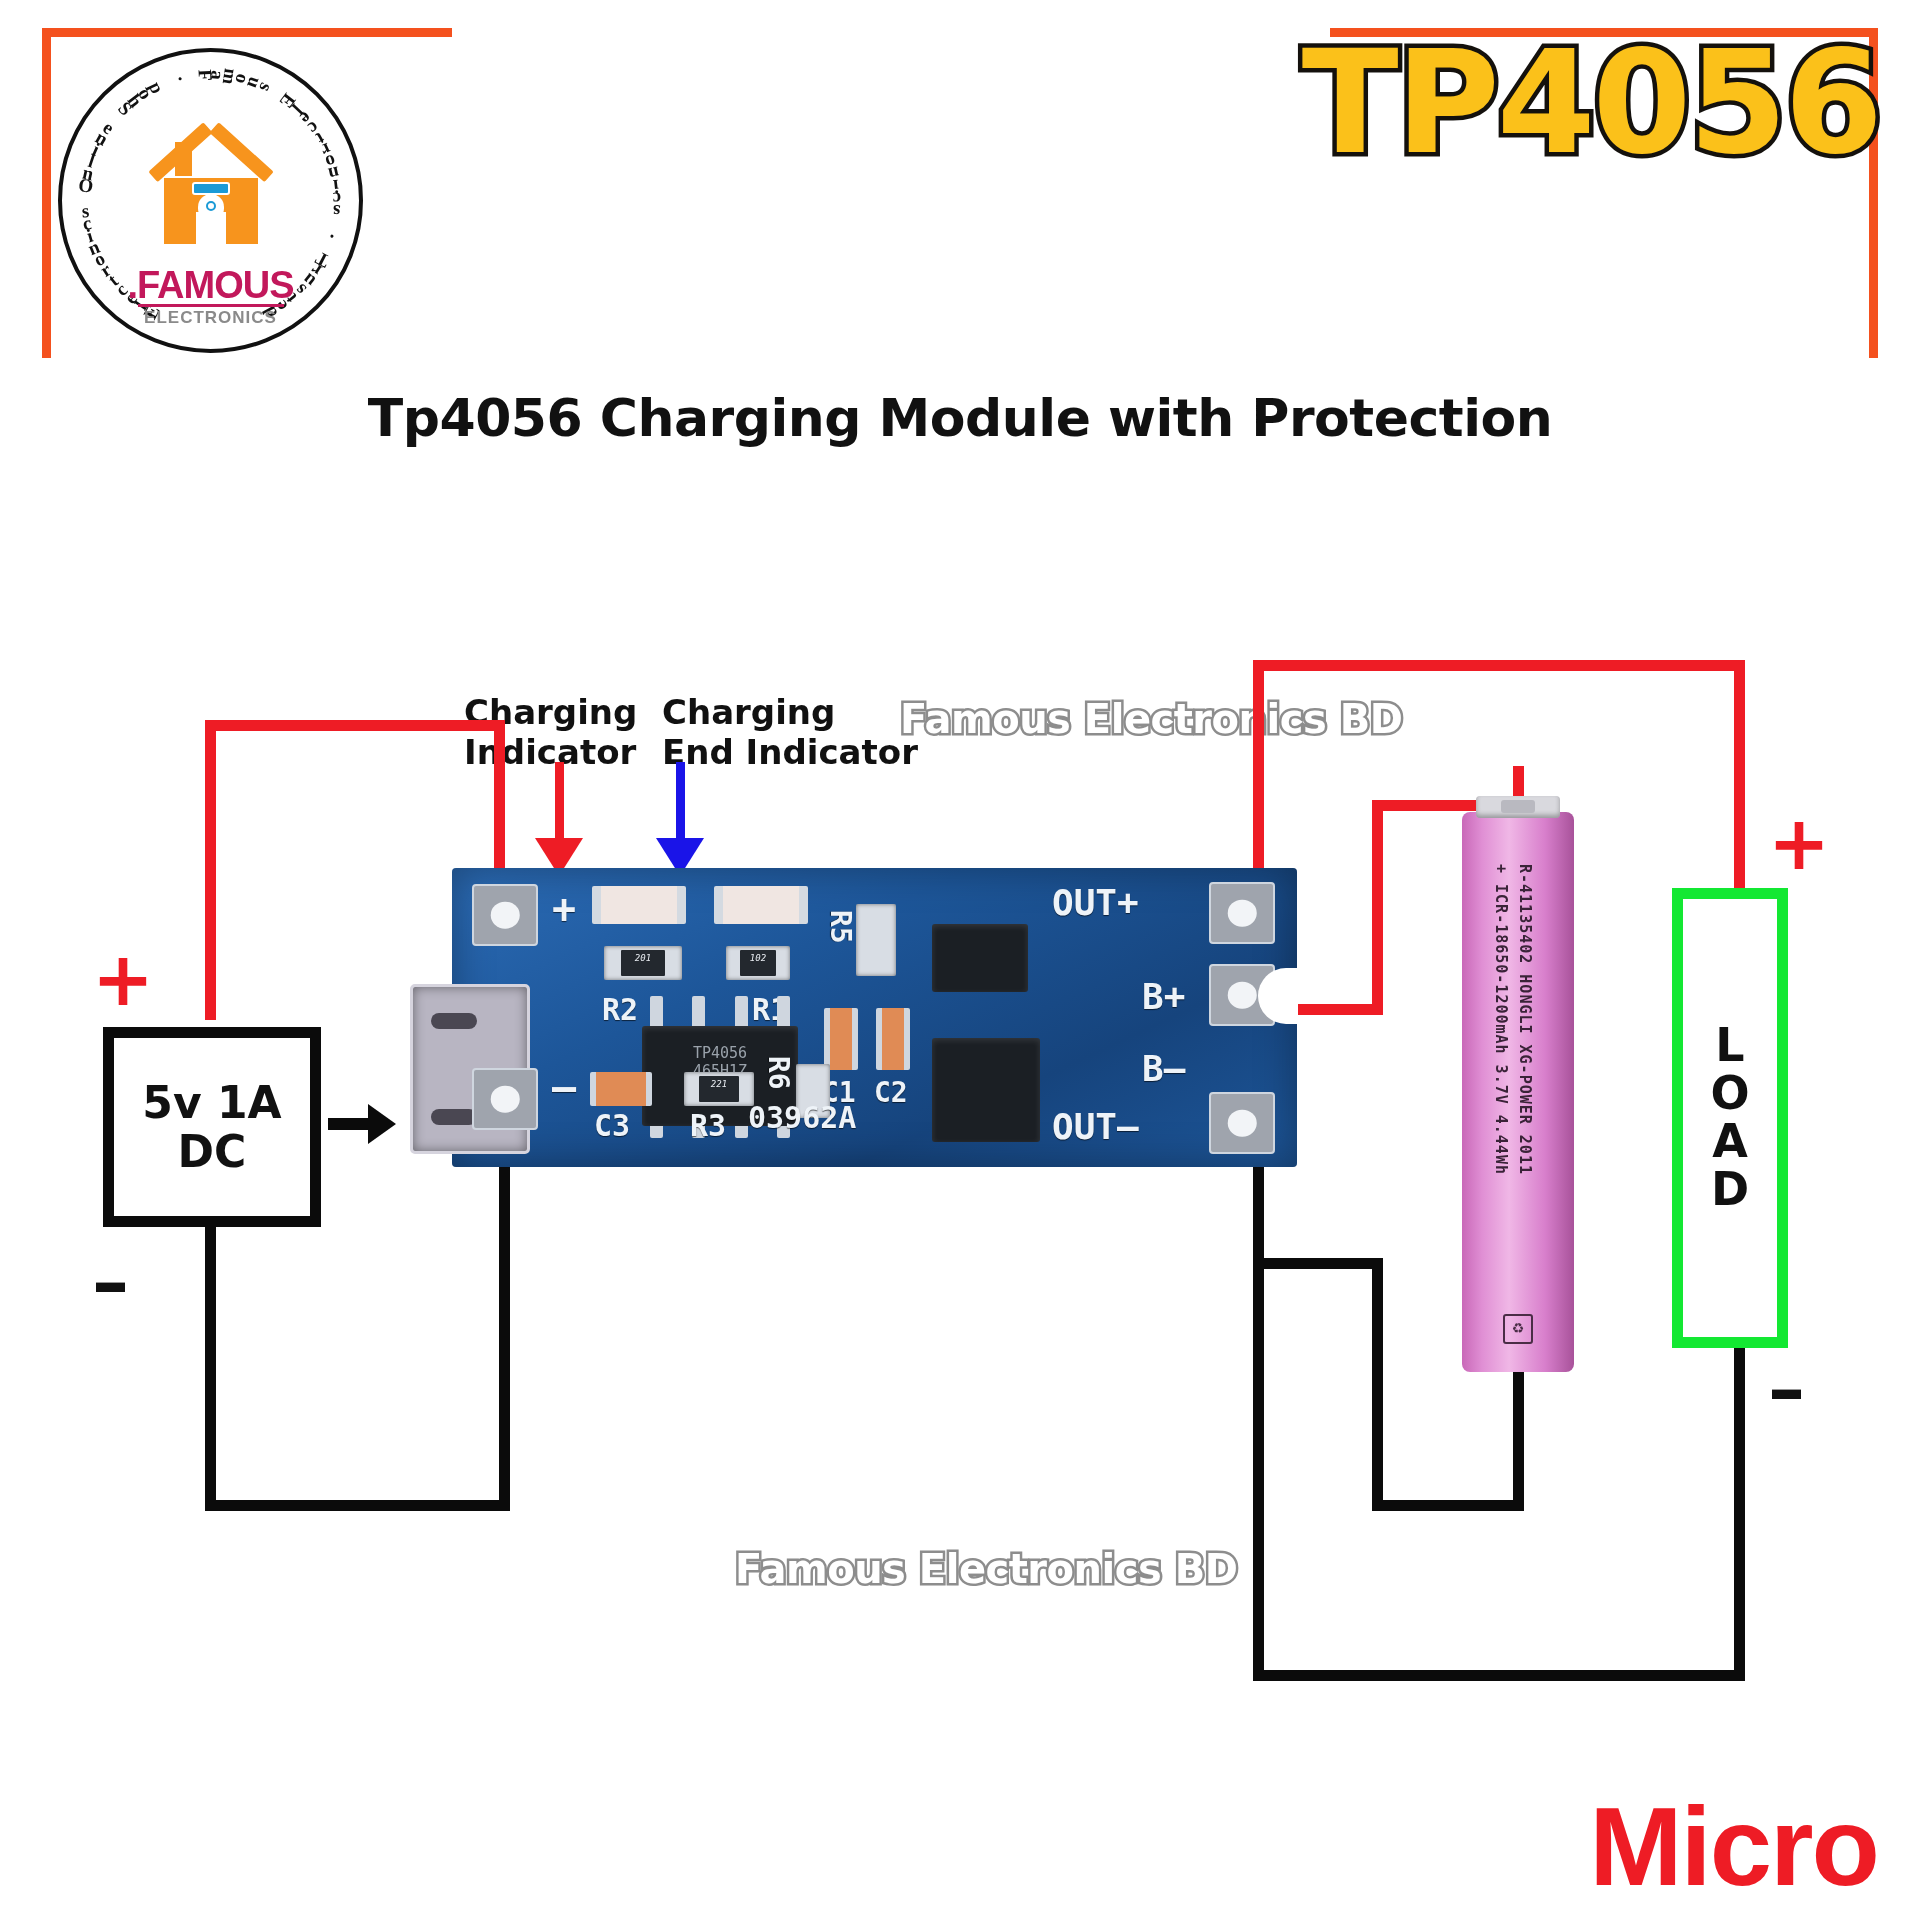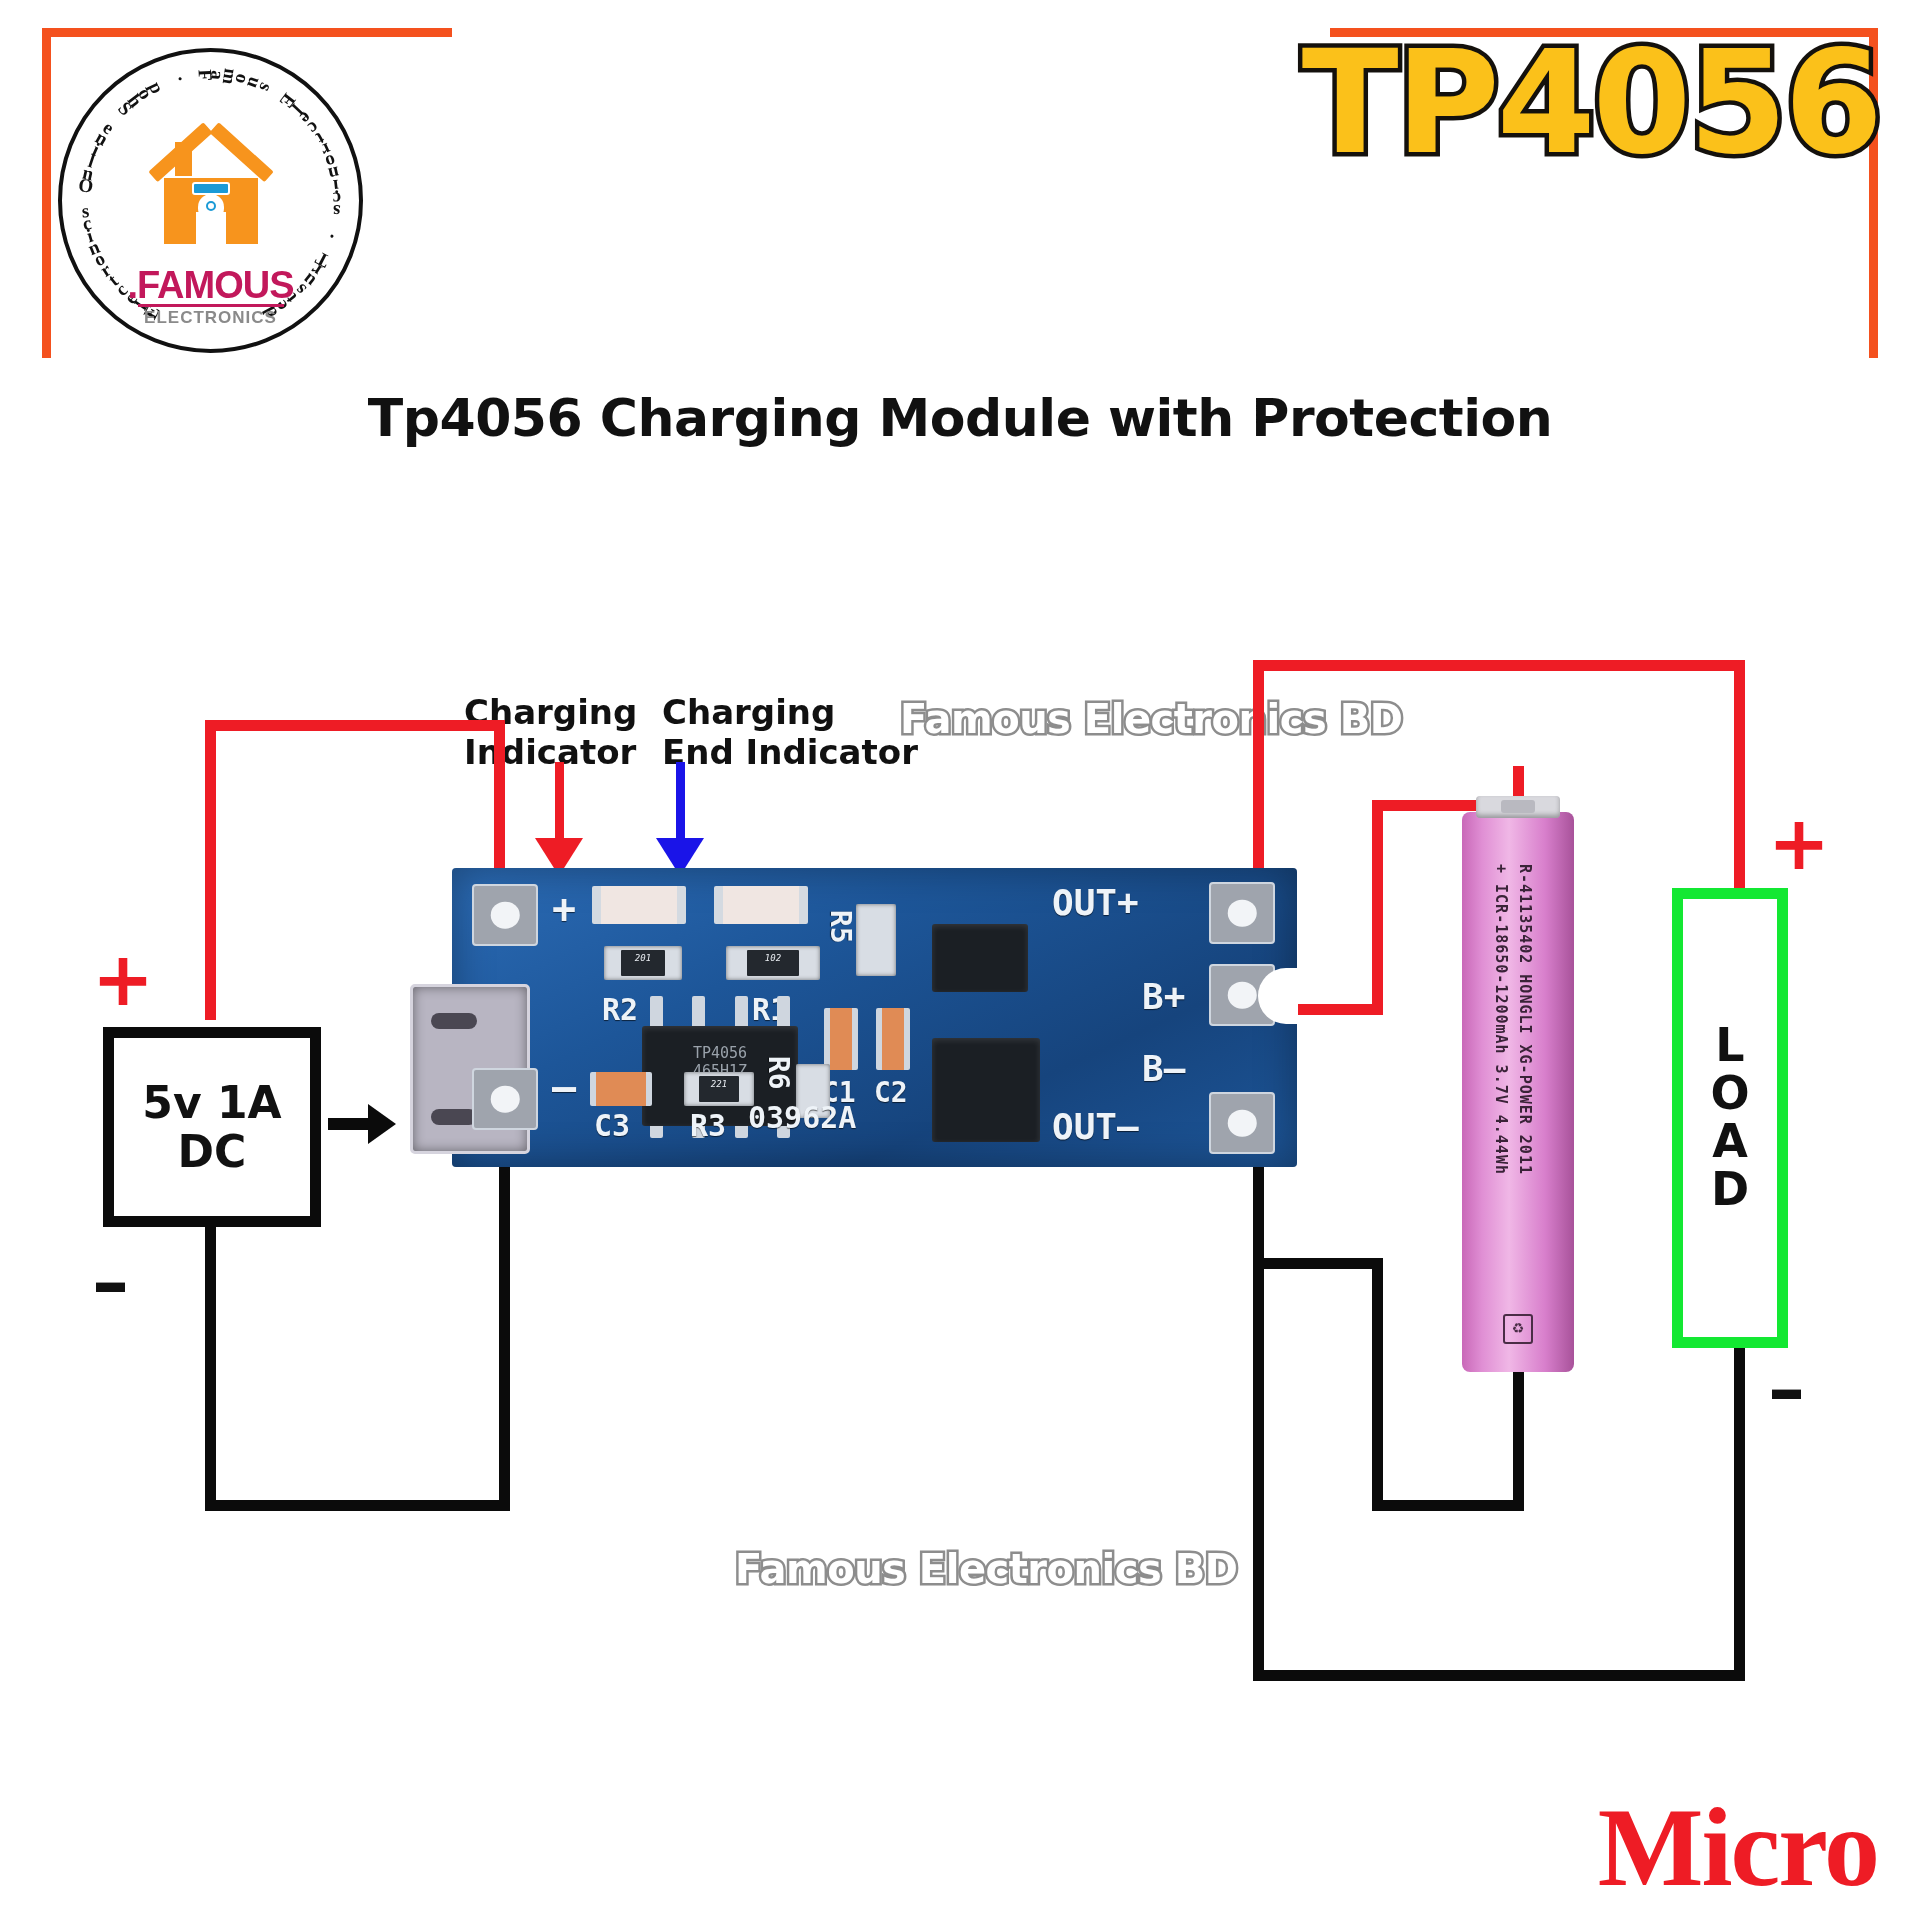--- a/index.html
+++ b/index.html
@@ -104,21 +104,21 @@
         border-radius:8px;}
   #batt .cap-top{position:absolute;left:14px;top:-16px;width:84px;height:22px;background:#d9d9de;border-radius:4px;
         box-shadow:inset 0 -3px 5px rgba(0,0,0,.3);}
   #batt .cap-top i{position:absolute;left:50%;top:4px;transform:translateX(-50%);width:34px;height:13px;
         background:#b9b9c0;border-radius:3px;}
   #batt .t{position:absolute;writing-mode:vertical-rl;font-family:"DejaVu Sans Mono",monospace;
         font-size:15px;color:#3a2338;letter-spacing:1px;white-space:nowrap;font-weight:700;}
   #batt .recyc{position:absolute;left:50%;bottom:28px;transform:translateX(-50%);width:26px;height:26px;
         border:2px solid #4a2d46;border-radius:3px;color:#4a2d46;font-size:14px;text-align:center;line-height:24px;}
 
-  #micro{position:absolute;right:42px;bottom:10px;font-family:Liberation Serif, serif;font-weight:700;
+  #micro{position:absolute;right:42px;bottom:10px;font-family:Liberation Sans, sans-serif;font-weight:700;
          font-size:112px;color:#ee1c25;letter-spacing:-2px;line-height:1;}
 </style>
 </head>
 <body>
 
 <div id="stage">
 
   <div class="frame-h" style="left:42px;top:28px;width:410px;"></div>
   <div class="frame-v" style="left:42px;top:28px;height:330px;"></div>
   <div class="frame-h" style="left:1330px;top:28px;width:548px;"></div>
@@ -271,21 +271,21 @@
     <div class="pad" style="left:20px;top:200px;width:66px;height:62px;"></div>
     <div class="silk" style="left:100px;top:18px;font-size:40px;">+</div>
     <div class="silk" style="left:100px;top:196px;font-size:40px;">–</div>
 
     <div class="led" style="left:140px;top:18px;width:94px;height:38px;"></div>
     <div class="led" style="left:262px;top:18px;width:94px;height:38px;"></div>
 
     <div class="smd" style="left:152px;top:78px;width:78px;height:34px;">
         <i>201</i>
       </div>
-    <div class="smd" style="left:274px;top:78px;width:94px;height:34px;">
+    <div class="smd" style="left:274px;top:78px;width:64px;height:34px;">
         <i>102</i>
       </div>
     <div class="silk" style="left:150px;top:124px;font-size:30px;">R2</div>
     <div class="silk" style="left:300px;top:124px;font-size:30px;">R1</div>
 
     <div class="pins" style="left:198px;top:128px;width:140px;height:34px;">
       <b></b>
         <b></b>
         <b></b>
         <b></b>

